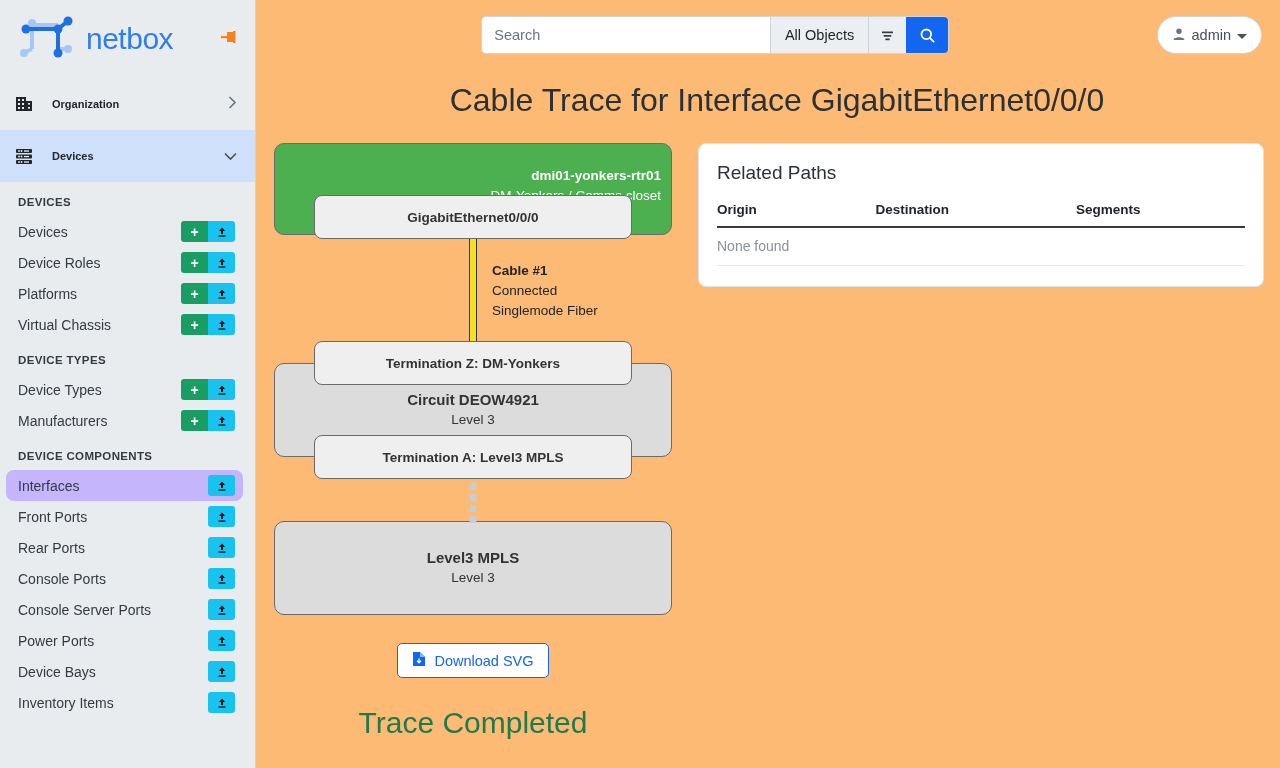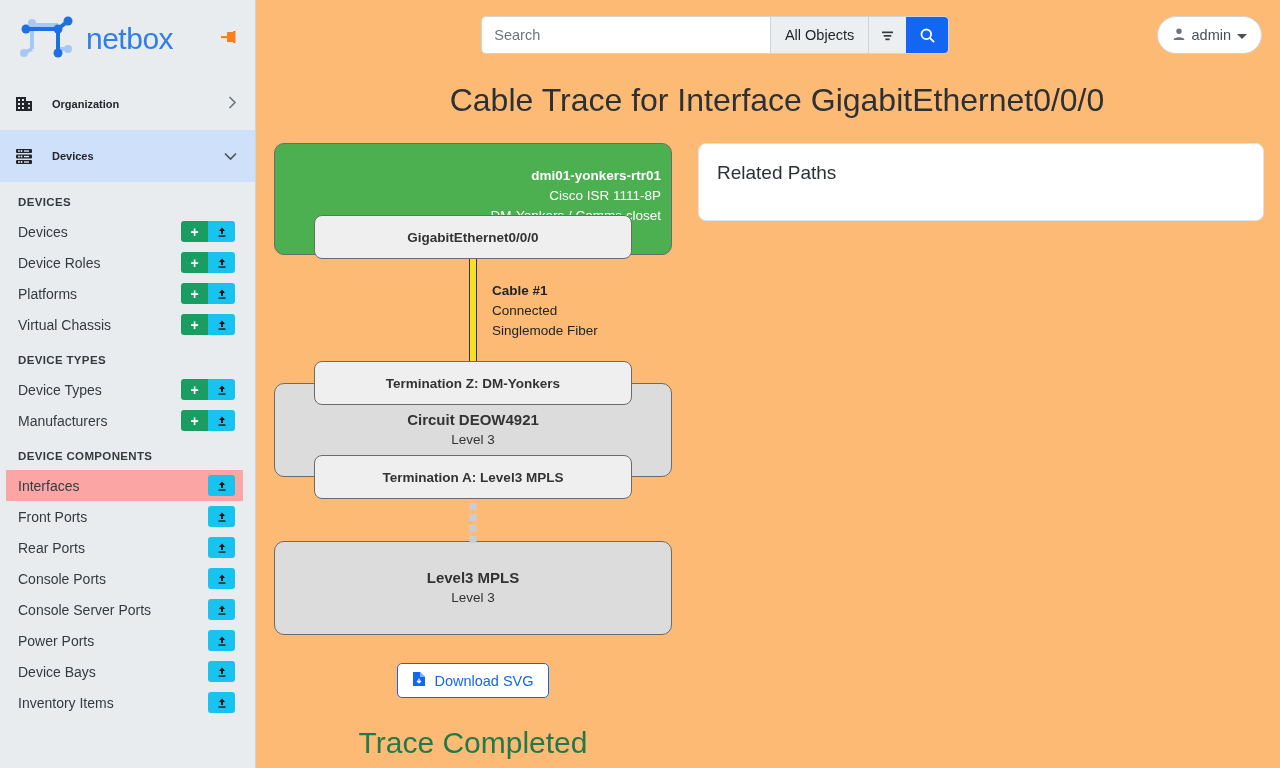--- a/index.html
+++ b/index.html
@@ -45,21 +45,21 @@
     letter-spacing: 0.35px; padding: 14px 0 8px 18px;
     text-transform: uppercase;
   }
   .nav-item {
     display: flex; align-items: center;
     height: 31px; margin: 0 12px 0 0; padding-left: 18px;
     font-size: 14px; color: #343a40; position: relative;
     cursor: pointer;
   }
   .nav-item .ni-label { flex: 1; }
-  .nav-item.selected { background: #fca5a5; border-radius: 0; margin-left: 6px; padding-left: 12px; }
+  .nav-item.selected { background: #c4b5fd; border-radius: 8px; margin-left: 6px; padding-left: 12px; }
   .btn-stack { display: flex; position: absolute; right: 8px; }
   .sq-btn {
     width: 27px; height: 21px; display: flex; align-items: center; justify-content: center;
     color: #fff; font-size: 12px; line-height: 1; cursor: pointer;
   }
   .sq-add { background: #1a9d63; border-radius: 3px 0 0 3px; font-size: 14px; font-weight: 600; }
   .sq-imp { background: #18c3f0; border-radius: 0 3px 3px 0; }
   .sq-imp.only { border-radius: 3px; }
 
   
@@ -489,21 +489,20 @@
 
     <h1 class="page-title">Cable Trace for Interface GigabitEthernet0/0/0</h1>
 
     <div class="content">
 
       <div class="trace-col">
         <div class="trace">
 
           <div class="node-box device-node">
             <div class="device-name">dmi01-yonkers-rtr01</div>
-            <div class="device-sub">Cisco ISR 1111-8P</div>
             <div class="device-sub">DM-Yonkers / Comms closet</div>
           </div>
 
           <div class="term-box iface-overlap">
             <span>GigabitEthernet0/0/0</span>
           </div>
 
           <div class="cable-seg">
             <div class="cable-line"></div>
             <div class="cable-label">
@@ -551,18 +550,32 @@
             </button>
           </div>
 
           <div class="trace-done">Trace Completed</div>
         </div>
       </div>
 
       <div class="side-col">
         <div class="card">
           <div class="card-title">Related Paths</div>
+          <table class="rp">
+            <thead>
+                <tr id="rp-head">
+                  <th>Origin</th>
+                  <th style="width: 38%;">Destination</th>
+                  <th style="width: 32%;">Segments</th>
+                </tr>
+              </thead>
+            <tbody id="rp-body">
+                <tr>
+                  <td colspan="3">None found</td>
+                </tr>
+              </tbody>
+          </table>
         </div>
       </div>
 
     </div>
   </main>
 </div>
 
 </body></html>

